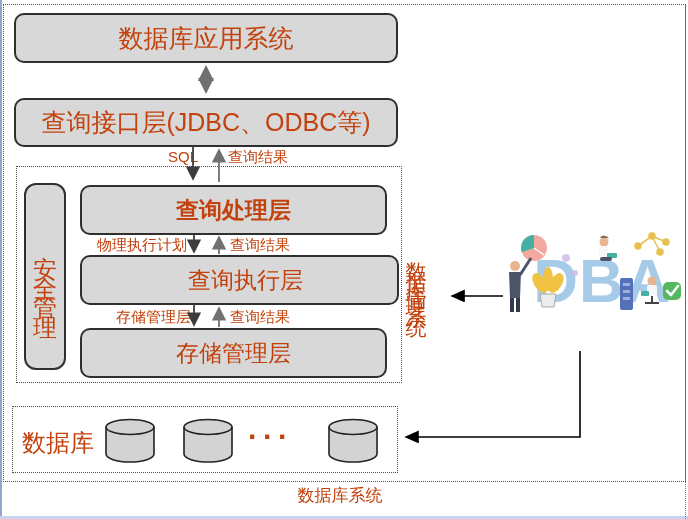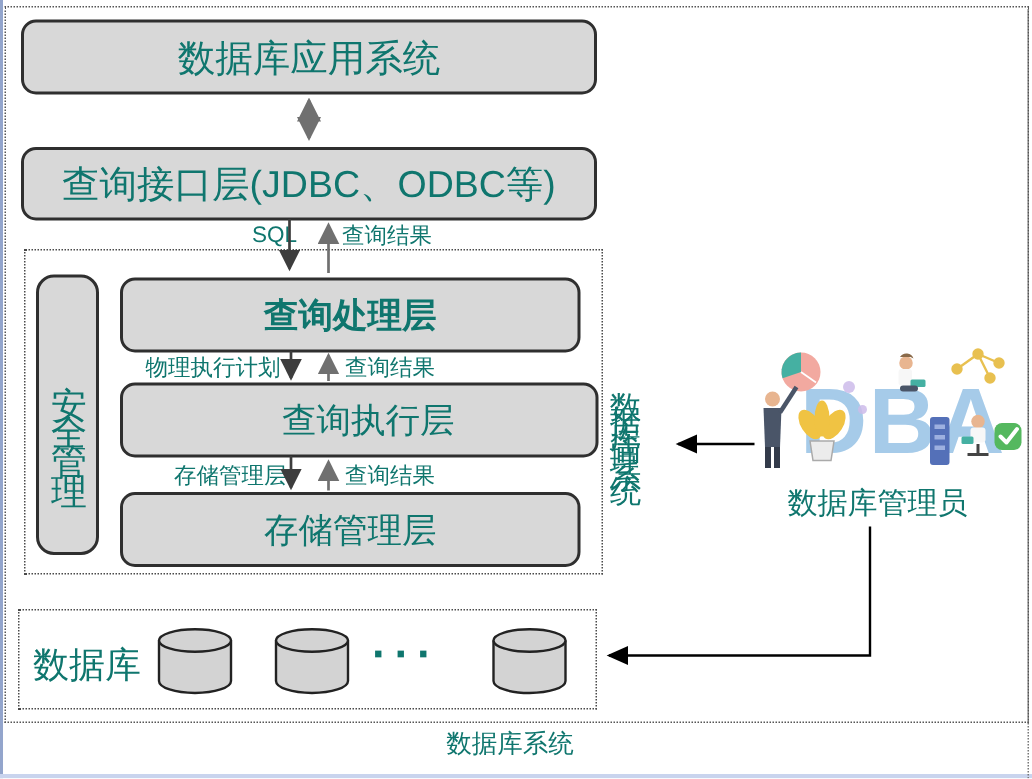--- a/index.html
+++ b/index.html
@@ -1,18 +1,18 @@
 <!DOCTYPE html>
 <html><head>
 <meta charset="utf-8">
 <style>
   html,body{margin:0;padding:0;background:#fff;}
   .canvas{
     position:relative;width:688px;height:519px;background:#ffffff;
-    font-family:"Liberation Sans","DejaVu Sans",sans-serif;color:#0f766e;overflow:hidden;
+    font-family:"Liberation Sans","DejaVu Sans",sans-serif;color:#c2410c;overflow:hidden;
   }
   .edge-left{position:absolute;left:0;top:0;width:2px;height:519px;background:#93a5cc;}
   .edge-bottom{position:absolute;left:0;top:516px;width:688px;height:3px;background:#c9d4ee;}
   .edge-right{position:absolute;left:685px;top:4px;width:0;height:515px;border-left:1px dotted #777;}
   .outer-boundary{position:absolute;left:3px;top:4px;width:681px;height:476px;border:1px dotted #555;}
   .dashed-box{position:absolute;border:1px dotted #4a4a4a;}
   .dbms-boundary{left:16px;top:166px;width:384px;height:215px;}
   .db-boundary{left:12px;top:406px;width:384px;height:65px;}
   .box{
     position:absolute;background:#d8d8d8;border:2px solid #2f2f2f;border-radius:10px;
@@ -173,21 +173,20 @@
       <line x1="0" y1="8" x2="0" y2="15" stroke="#444" stroke-width="2"></line>
       <line x1="-7" y1="15" x2="7" y2="15" stroke="#444" stroke-width="2"></line>
     </g>
 
     <g>
       <rect x="163" y="54" width="18" height="18" rx="5" fill="#55b85f"></rect>
       <path d="M167,63 l4,4 l7,-9" stroke="#fff" stroke-width="2.6" fill="none" stroke-linecap="round" stroke-linejoin="round"></path>
     </g>
   </svg>
 
-  <div class="dba-caption">数据库管理员</div>
 
   <svg class="arrows" viewBox="0 0 688 519">
     <defs>
       <marker id="ag-e" markerWidth="9" markerHeight="9" refX="7" refY="4" orient="auto">
         <path d="M0,0 L8,4 L0,8 Z" fill="#707070"></path>
       </marker>
       <marker id="ag-s" markerWidth="9" markerHeight="9" refX="1" refY="4" orient="auto">
         <path d="M8,0 L0,4 L8,8 Z" fill="#707070"></path>
       </marker>
       <marker id="ad-e" markerWidth="9" markerHeight="9" refX="7" refY="4" orient="auto">

